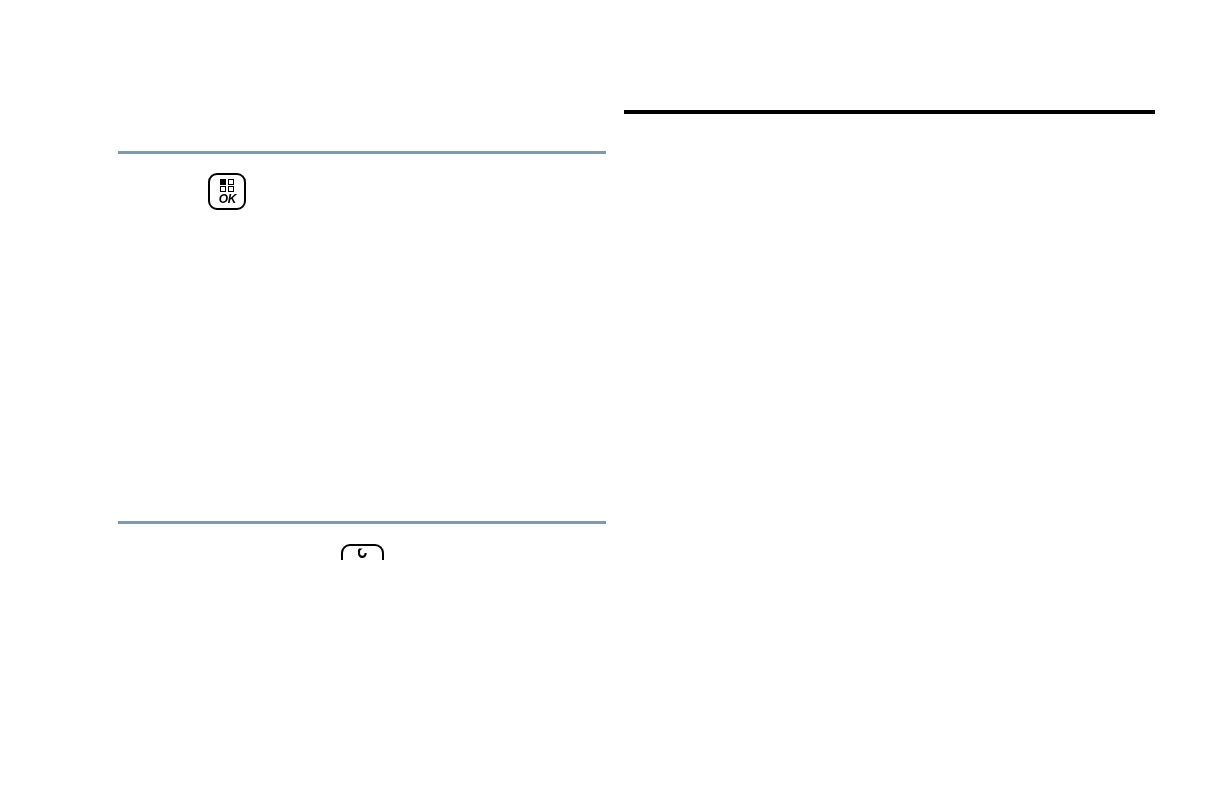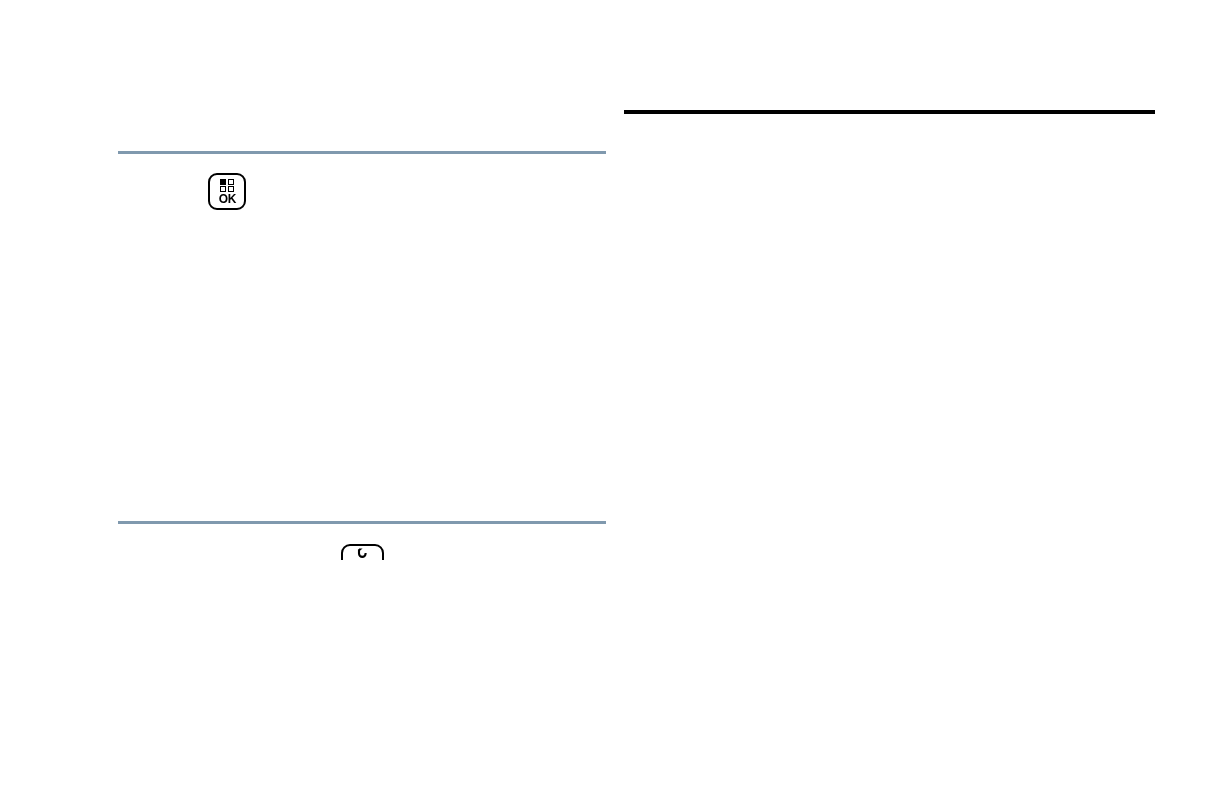--- a/index.html
+++ b/index.html
@@ -11,20 +11,21 @@
   body {
     font-family: "Liberation Sans", sans-serif;
     color: #000000;
   }
   #page {
     position: relative;
     width: 1224px;
     height: 560px;
     background: #ffffff;
     overflow: hidden;
+    font-style: italic;
   }
 
   
   .rule {
     position: absolute;
     display: block;
   }
   .rule-blue {
     background: #8099ae;
     height: 3px;

